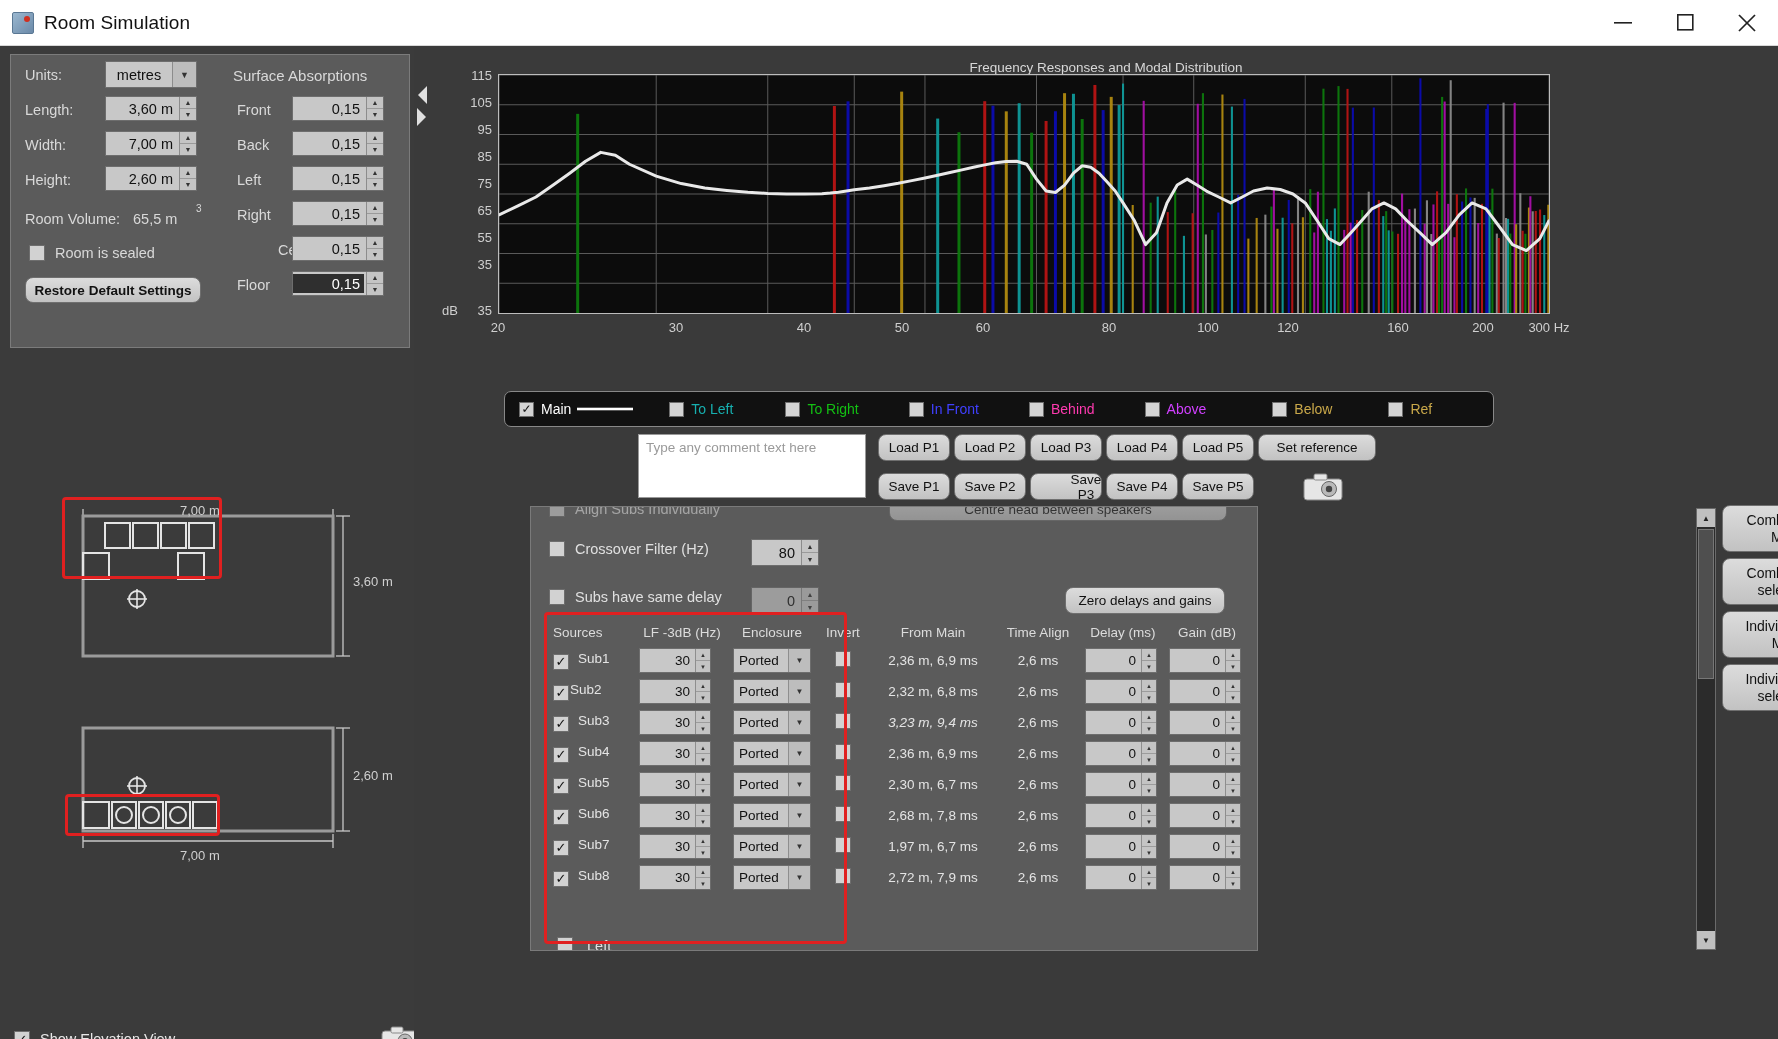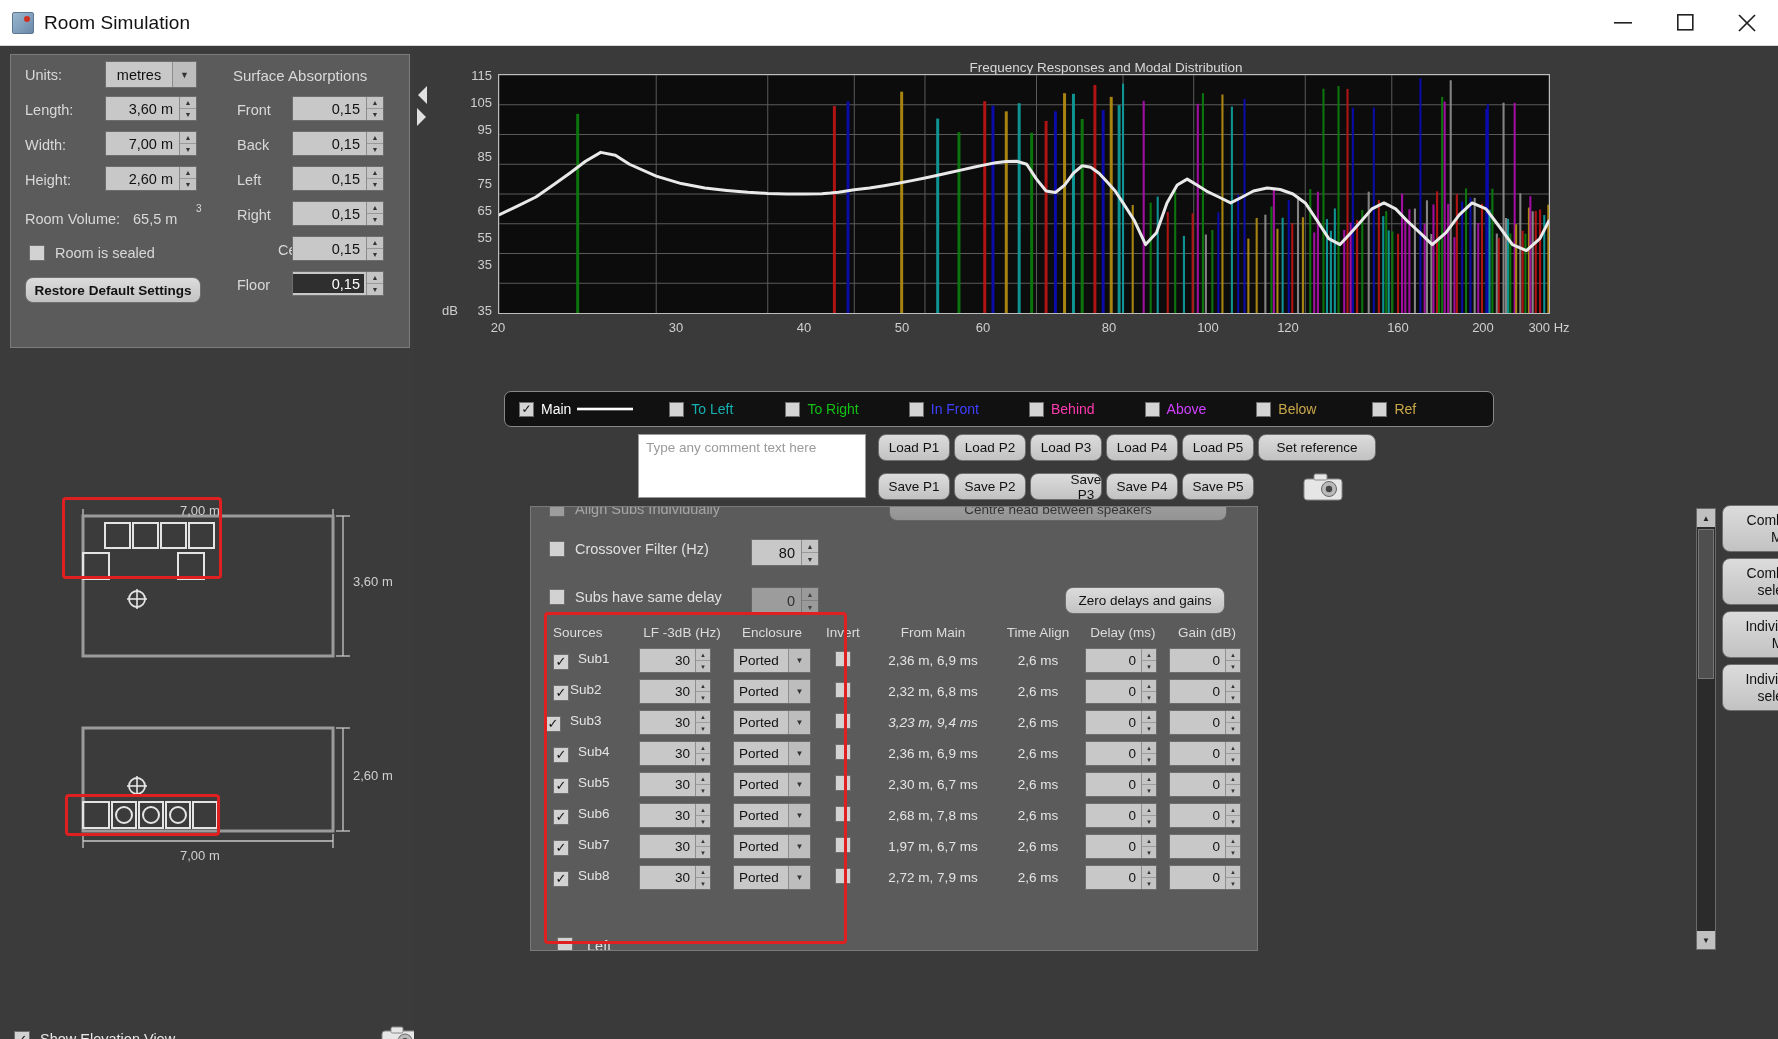--- a/index.html
+++ b/index.html
@@ -543,21 +543,21 @@
       <span style="color:#4040ff;">In Front</span>
     </div>
     <div class="lg" style="margin-left:50px;">
       <span class="lgchk"></span>
       <span style="color:#ff3ab0;">Behind</span>
     </div>
     <div class="lg" style="margin-left:50px;">
       <span class="lgchk"></span>
       <span style="color:#d040ff;">Above</span>
     </div>
-    <div class="lg" style="margin-left:50px;align-items:center;">
+    <div class="lg" style="margin-left:66px;align-items:center;">
       <span class="lgchk"></span>
       <span style="color:#c9a84a;">Below</span>
     </div>
     <div class="lg" style="margin-left:56px;">
       <span class="lgchk"></span>
       <span style="color:#c9a84a;">Ref</span>
     </div>
   </div>
 
   <div id="comment">Type any comment text here</div>
@@ -704,21 +704,21 @@
                 <div class="minispin">
                   <div class="v">0</div>
                   <div class="a">
                     <div>▲</div>
                     <div>▼</div>
                   </div>
                 </div>
               </td>
             </tr>
             <tr>
-              <td style="text-align:left;padding-left:0;"><span class="chk">✓</span><span style="margin-left:9px;vertical-align:3px;">Sub3</span></td>
+              <td style="text-align:left;padding-left:8px;"><span class="chk">✓</span><span style="margin-left:9px;vertical-align:3px;">Sub3</span></td>
               <td>
                 <div class="minispin">
                   <div class="v">30</div>
                   <div class="a">
                     <div>▲</div>
                     <div>▼</div>
                   </div>
                 </div>
               </td>
               <td>

